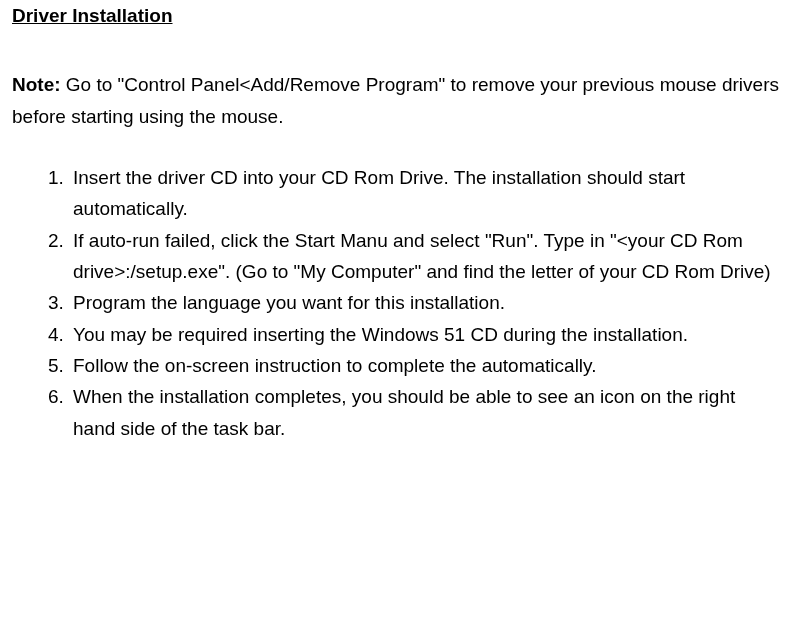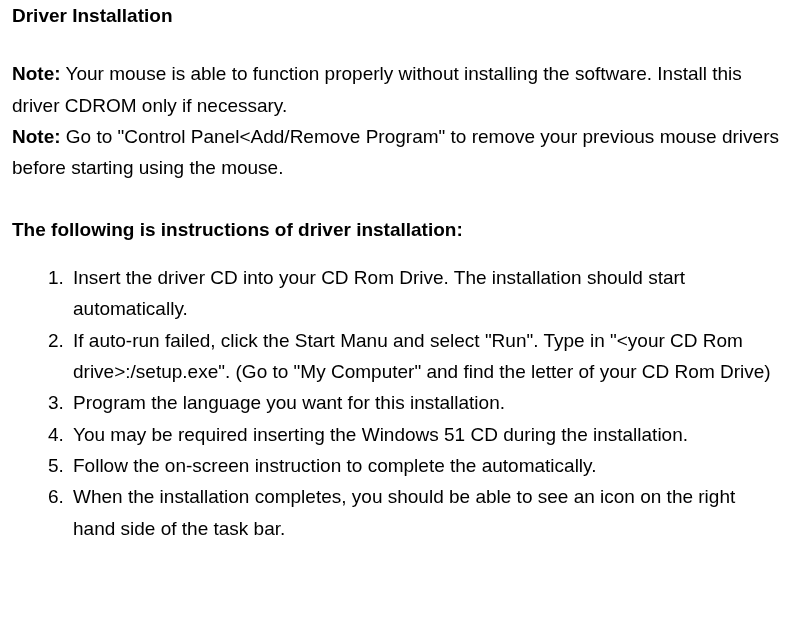--- a/index.html
+++ b/index.html
@@ -12,21 +12,22 @@
       width: 800px;
       height: 620px;
       box-sizing: border-box;
       line-height: 1.65;
     }
     .container {
       padding: 0 12px;
     }
     .title {
       font-weight: bold;
-      margin-bottom: 27px;
+      margin-bottom: 38px;
+      text-decoration: underline;
     }
     .notes {
       margin-bottom: 30px;
     }
     .note-line .label {
       font-weight: bold;
     }
     .instructions-heading {
       font-weight: bold;
     }
@@ -39,28 +40,24 @@
     }
   </style>
 </head>
 <body>
 
 <div class="container">
   <div class="title">Driver Installation</div>
 
   <div class="notes">
     <div class="note-line">
-      <span class="label">Note:</span><span> Your mouse is able to function properly without installing the software. Install this driver CDROM only if necessary.</span>
-    </div>
-    <div class="note-line">
       <span class="label">Note:</span><span> Go to "Control Panel&lt;Add/Remove Program" to remove your previous mouse drivers before starting using the mouse.</span>
     </div>
   </div>
 
-  <div class="instructions-heading">The following is instructions of driver installation:</div>
 
   <ol>
     <li>Insert the driver CD into your CD Rom Drive. The installation should start automatically.</li>
     <li>If auto-run failed, click the Start Manu and select "Run". Type in "&lt;your CD Rom drive&gt;:/setup.exe". (Go to "My Computer" and find the letter of your CD Rom Drive)</li>
     <li>Program the language you want for this installation.</li>
     <li>You may be required inserting the Windows 51 CD during the installation.</li>
     <li>Follow the on-screen instruction to complete the automatically.</li>
     <li>When the installation completes, you should be able to see an icon on the right hand side of the task bar.</li>
   </ol>
 </div>

